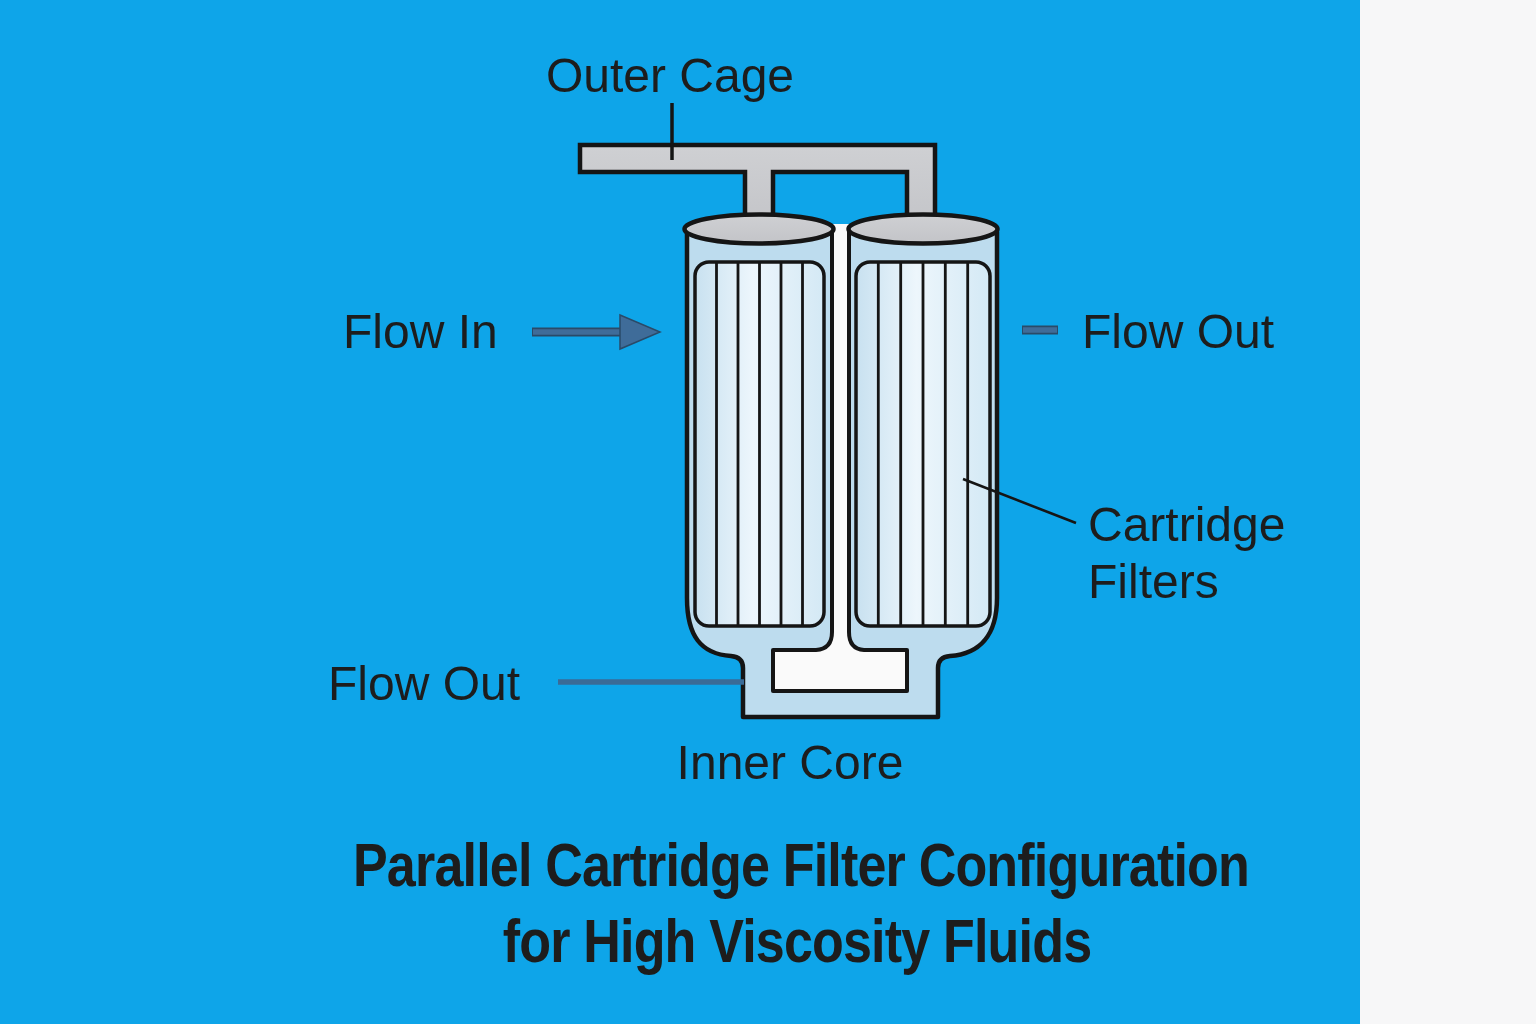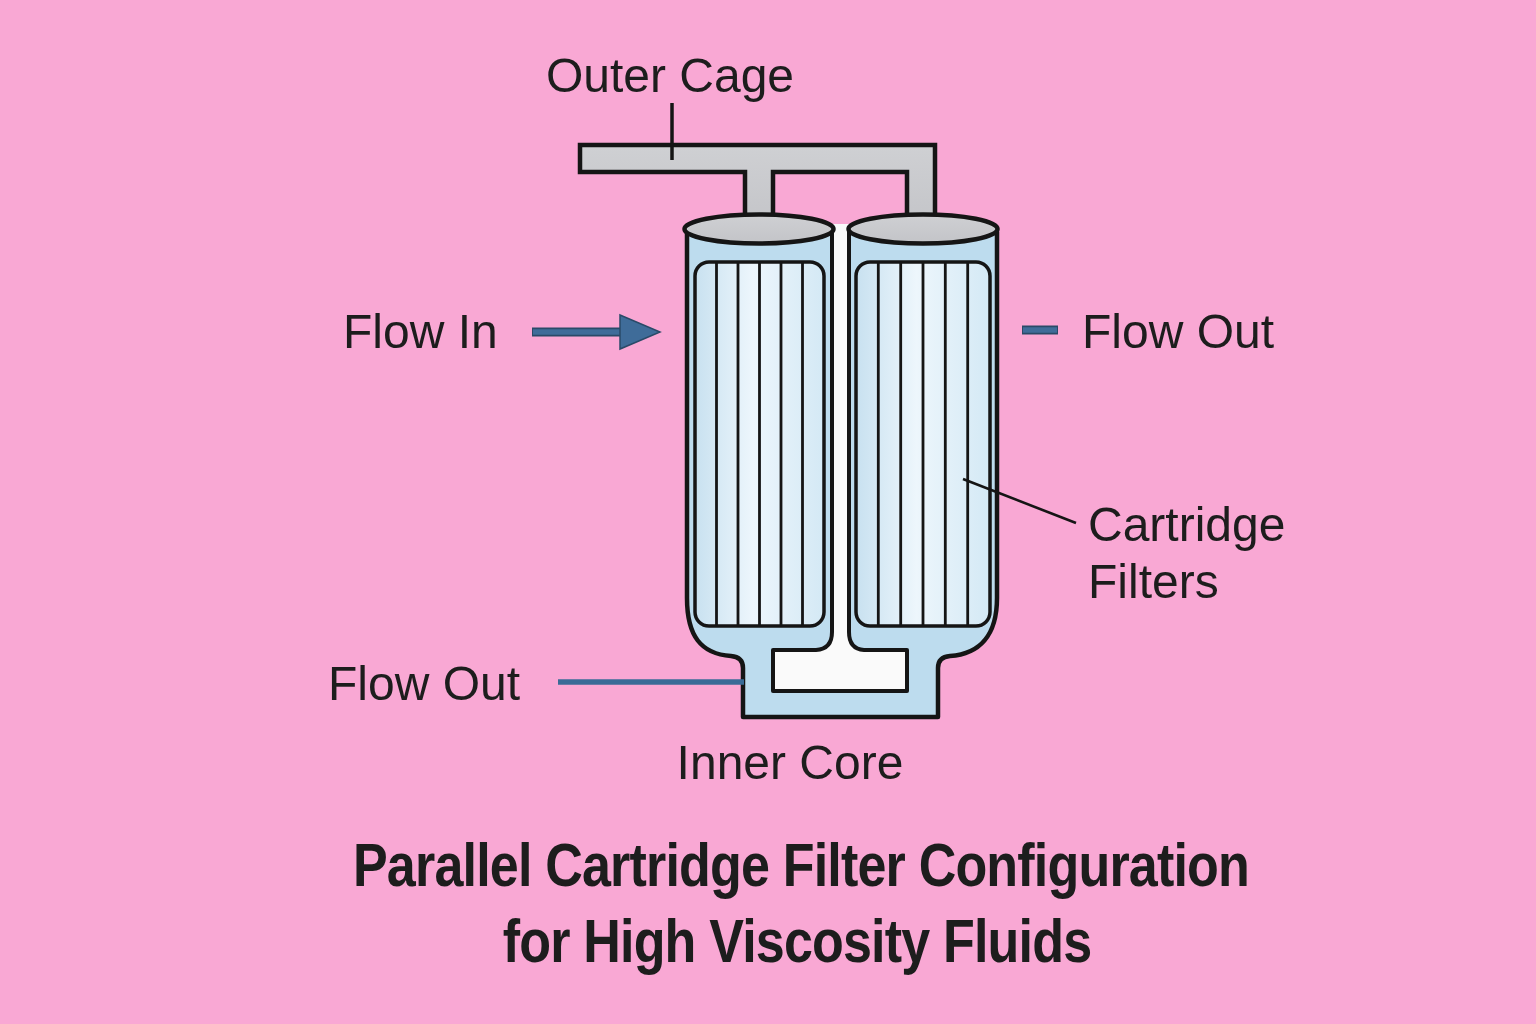--- a/index.html
+++ b/index.html
@@ -2,23 +2,23 @@
 <html><head>
 <meta charset="utf-8">
 <style>
   html, body {
     margin: 0;
     padding: 0;
     background: #f7f7f8;
   }
   .stage {
     position: relative;
-    width: 1536px;
+    width: 1360px;
     height: 1024px;
-    background: #f9a8d4;
+    background: #0ea5e9;
     overflow: hidden;
     font-family: "Liberation Sans", sans-serif;
   }
   svg { display: block; }
   text {
     font-family: "Liberation Sans", sans-serif;
     fill: #1d1d1d;
   }
   .label { font-size: 48px; font-weight: 400; }
   .title { font-size: 62px; font-weight: 700; letter-spacing: -1px; }

